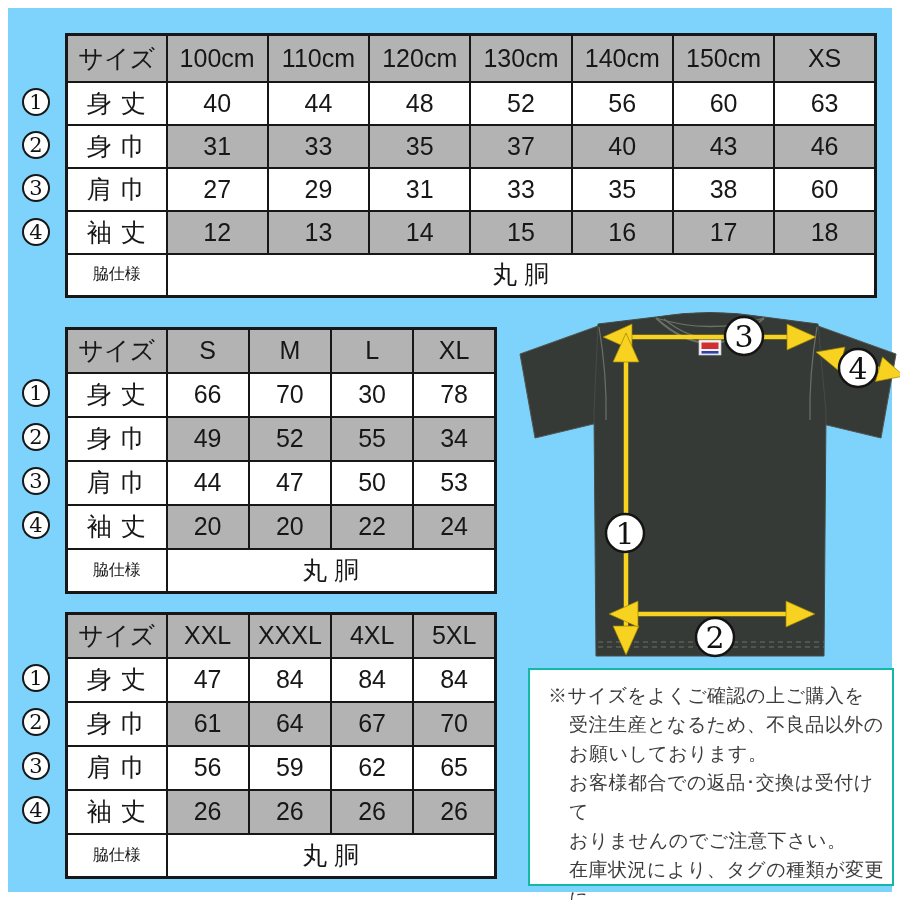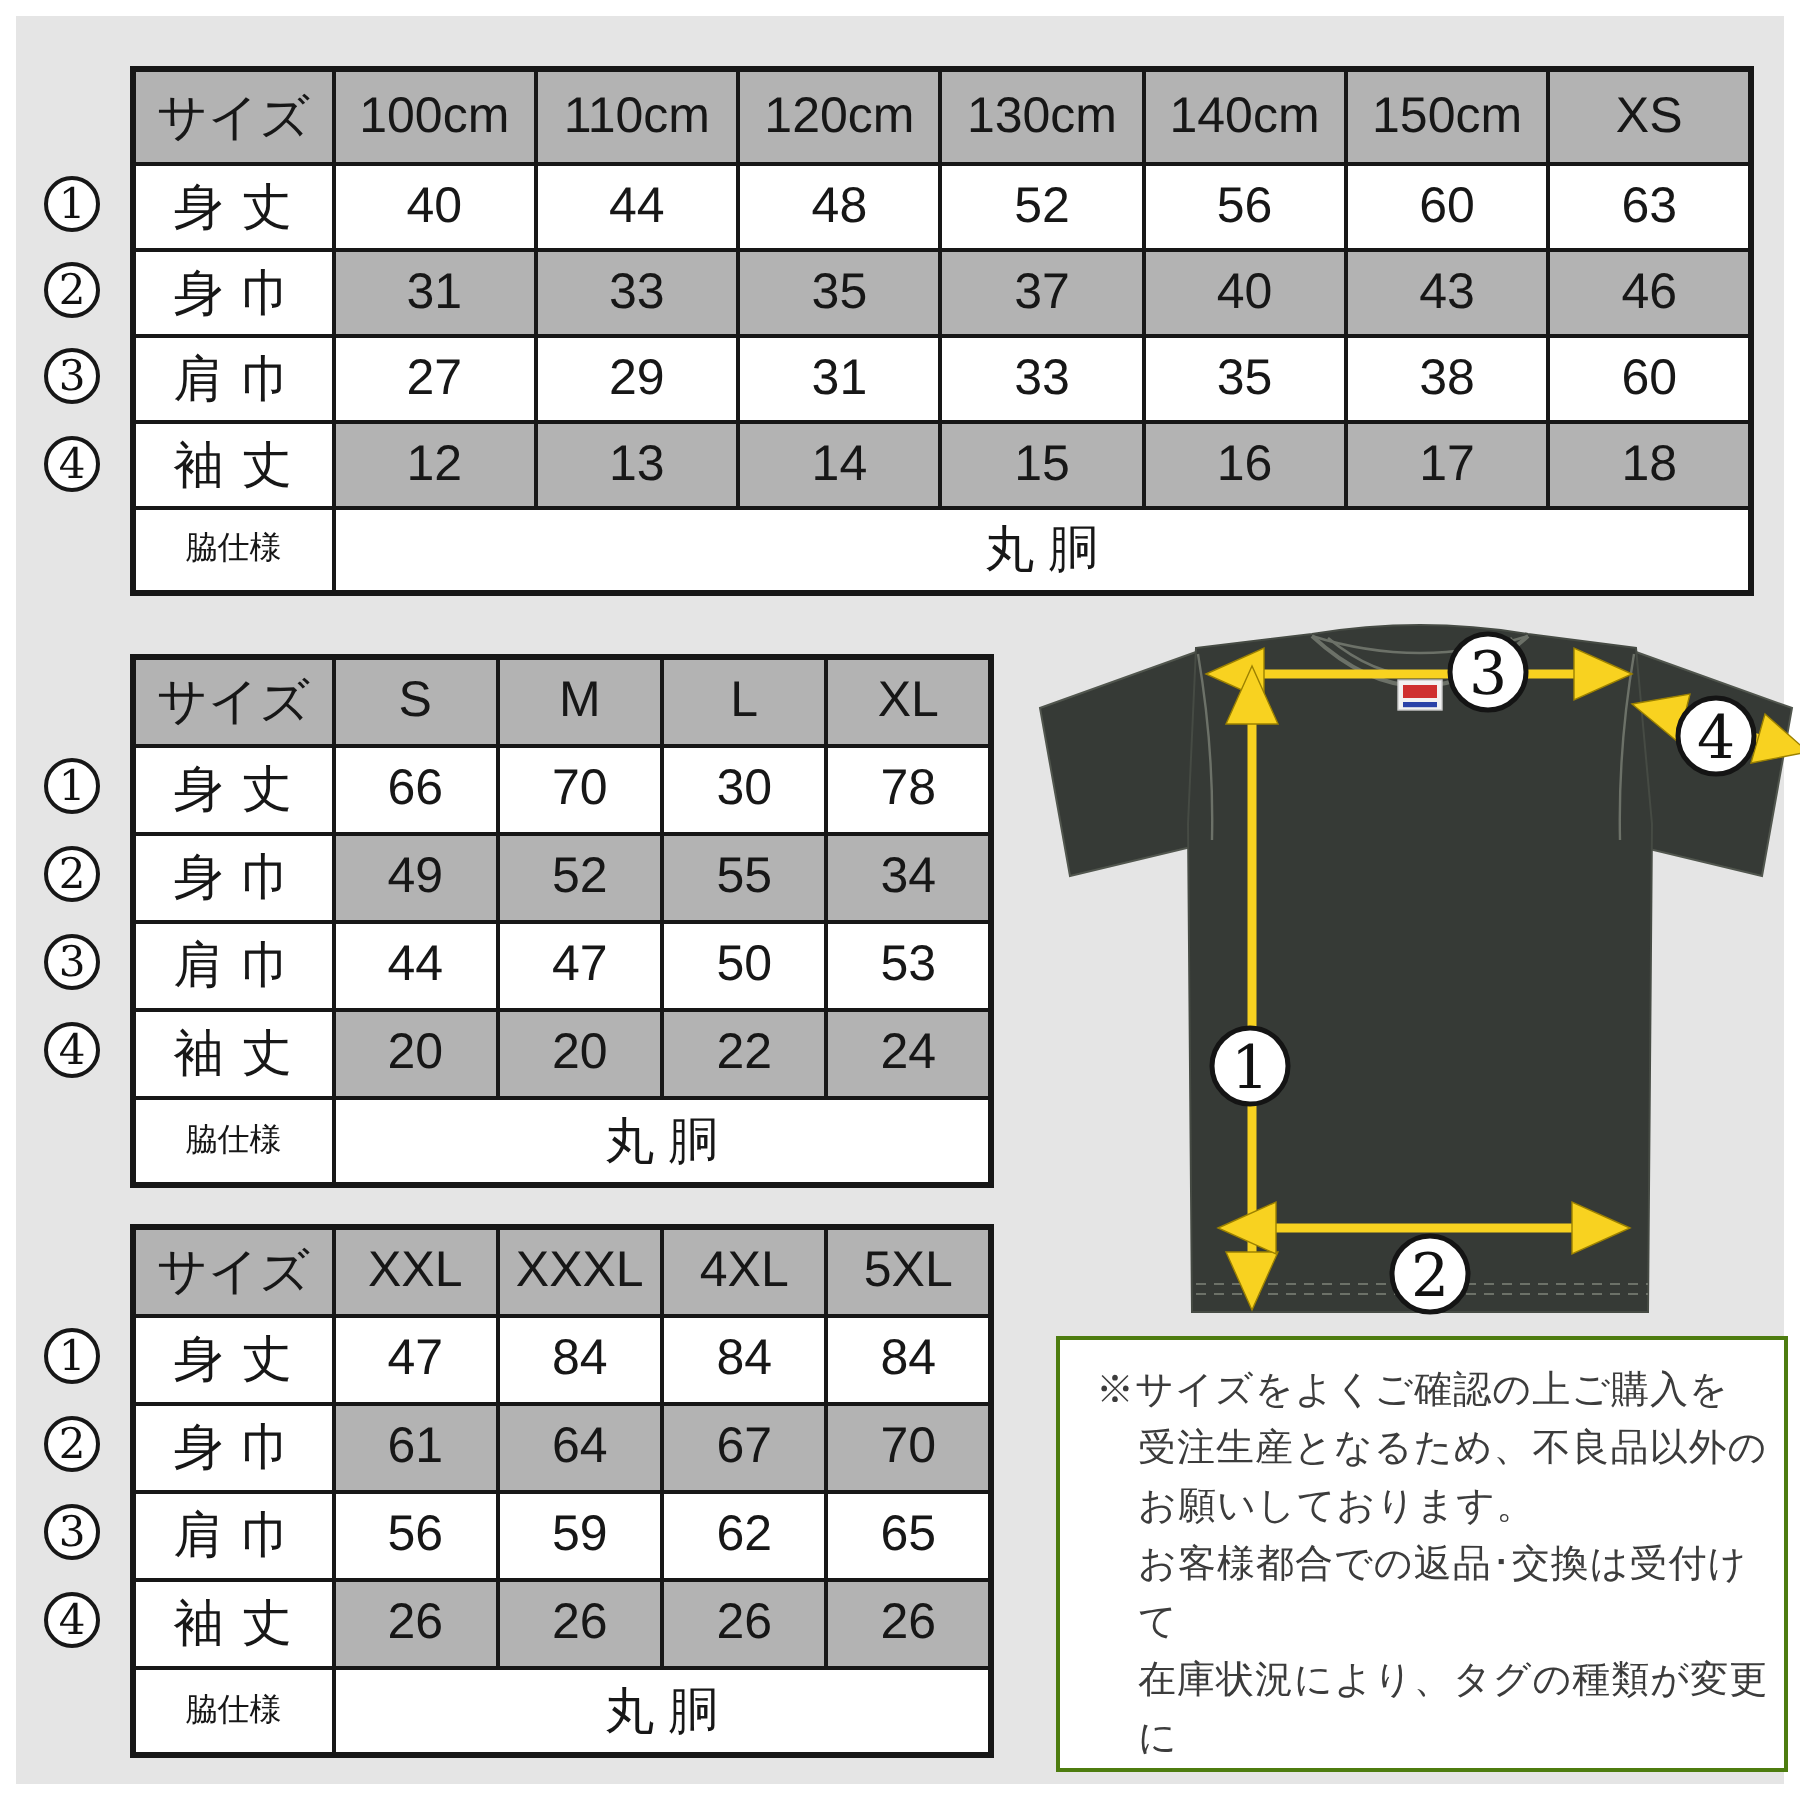--- a/index.html
+++ b/index.html
@@ -2,21 +2,21 @@
 <html><head>
 <meta charset="utf-8">
 <style>
   html,body{margin:0;padding:0;}
   body{
     width:900px;height:900px;position:relative;background:#ffffff;
     font-family:"Liberation Sans",sans-serif;overflow:hidden;
   }
   .canvas{
     position:absolute;left:8px;top:8px;width:884px;height:884px;
-    background:#e5e5e5;
+    background:#7dd3fc;
   }
   
   table.t{
     position:absolute;border-collapse:collapse;background:#ffffff;
     border:3px solid #171717;table-layout:fixed;
   }
   table.t th,table.t td{
     border:2px solid #171717;text-align:center;vertical-align:middle;
     padding:0;font-size:25px;font-weight:normal;color:#171717;
     font-family:"Liberation Sans",sans-serif;
@@ -37,21 +37,21 @@
     position:absolute;width:28px;height:28px;border-radius:50%;
     background:#ffffff;border:2px solid #171717;box-sizing:border-box;
     display:flex;align-items:center;justify-content:center;
     font-family:"DejaVu Serif",serif;font-size:21px;color:#111;line-height:1;
   }
   
   .shirt-wrap{position:absolute;left:498px;top:296px;width:402px;height:362px;}
   
   .notice{
     position:absolute;left:520px;top:660px;width:366px;height:218px;
-    background:#ffffff;border:2px solid #4d7c0f;box-sizing:border-box;
+    background:#ffffff;border:2px solid #14b8a6;box-sizing:border-box;
     padding:11px 6px 0 18px;color:#3c3c3c;
     font-size:19px;line-height:29px;letter-spacing:0.5px;
   }
   .notice .ind{padding-left:21px;}
 </style>
 </head>
 <body>
 
 <div class="canvas">
 
@@ -330,17 +330,18 @@
         <text x="209" y="344" text-anchor="middle" font-family="DejaVu Serif, serif" font-size="30" fill="#111">2</text>
       </g>
     </svg>
   </div>
 
   <div class="notice">
     <div>※サイズをよくご確認の上ご購入を</div>
     <div class="ind">受注生産となるため、不良品以外の</div>
     <div class="ind">お願いしております。</div>
     <div class="ind">お客様都合での返品･交換は受付けて</div>
+    <div class="ind">おりませんのでご注意下さい。</div>
     <div class="ind">在庫状況により、タグの種類が変更に</div>
 
   </div>
 
 </div>
 
 </body></html>

